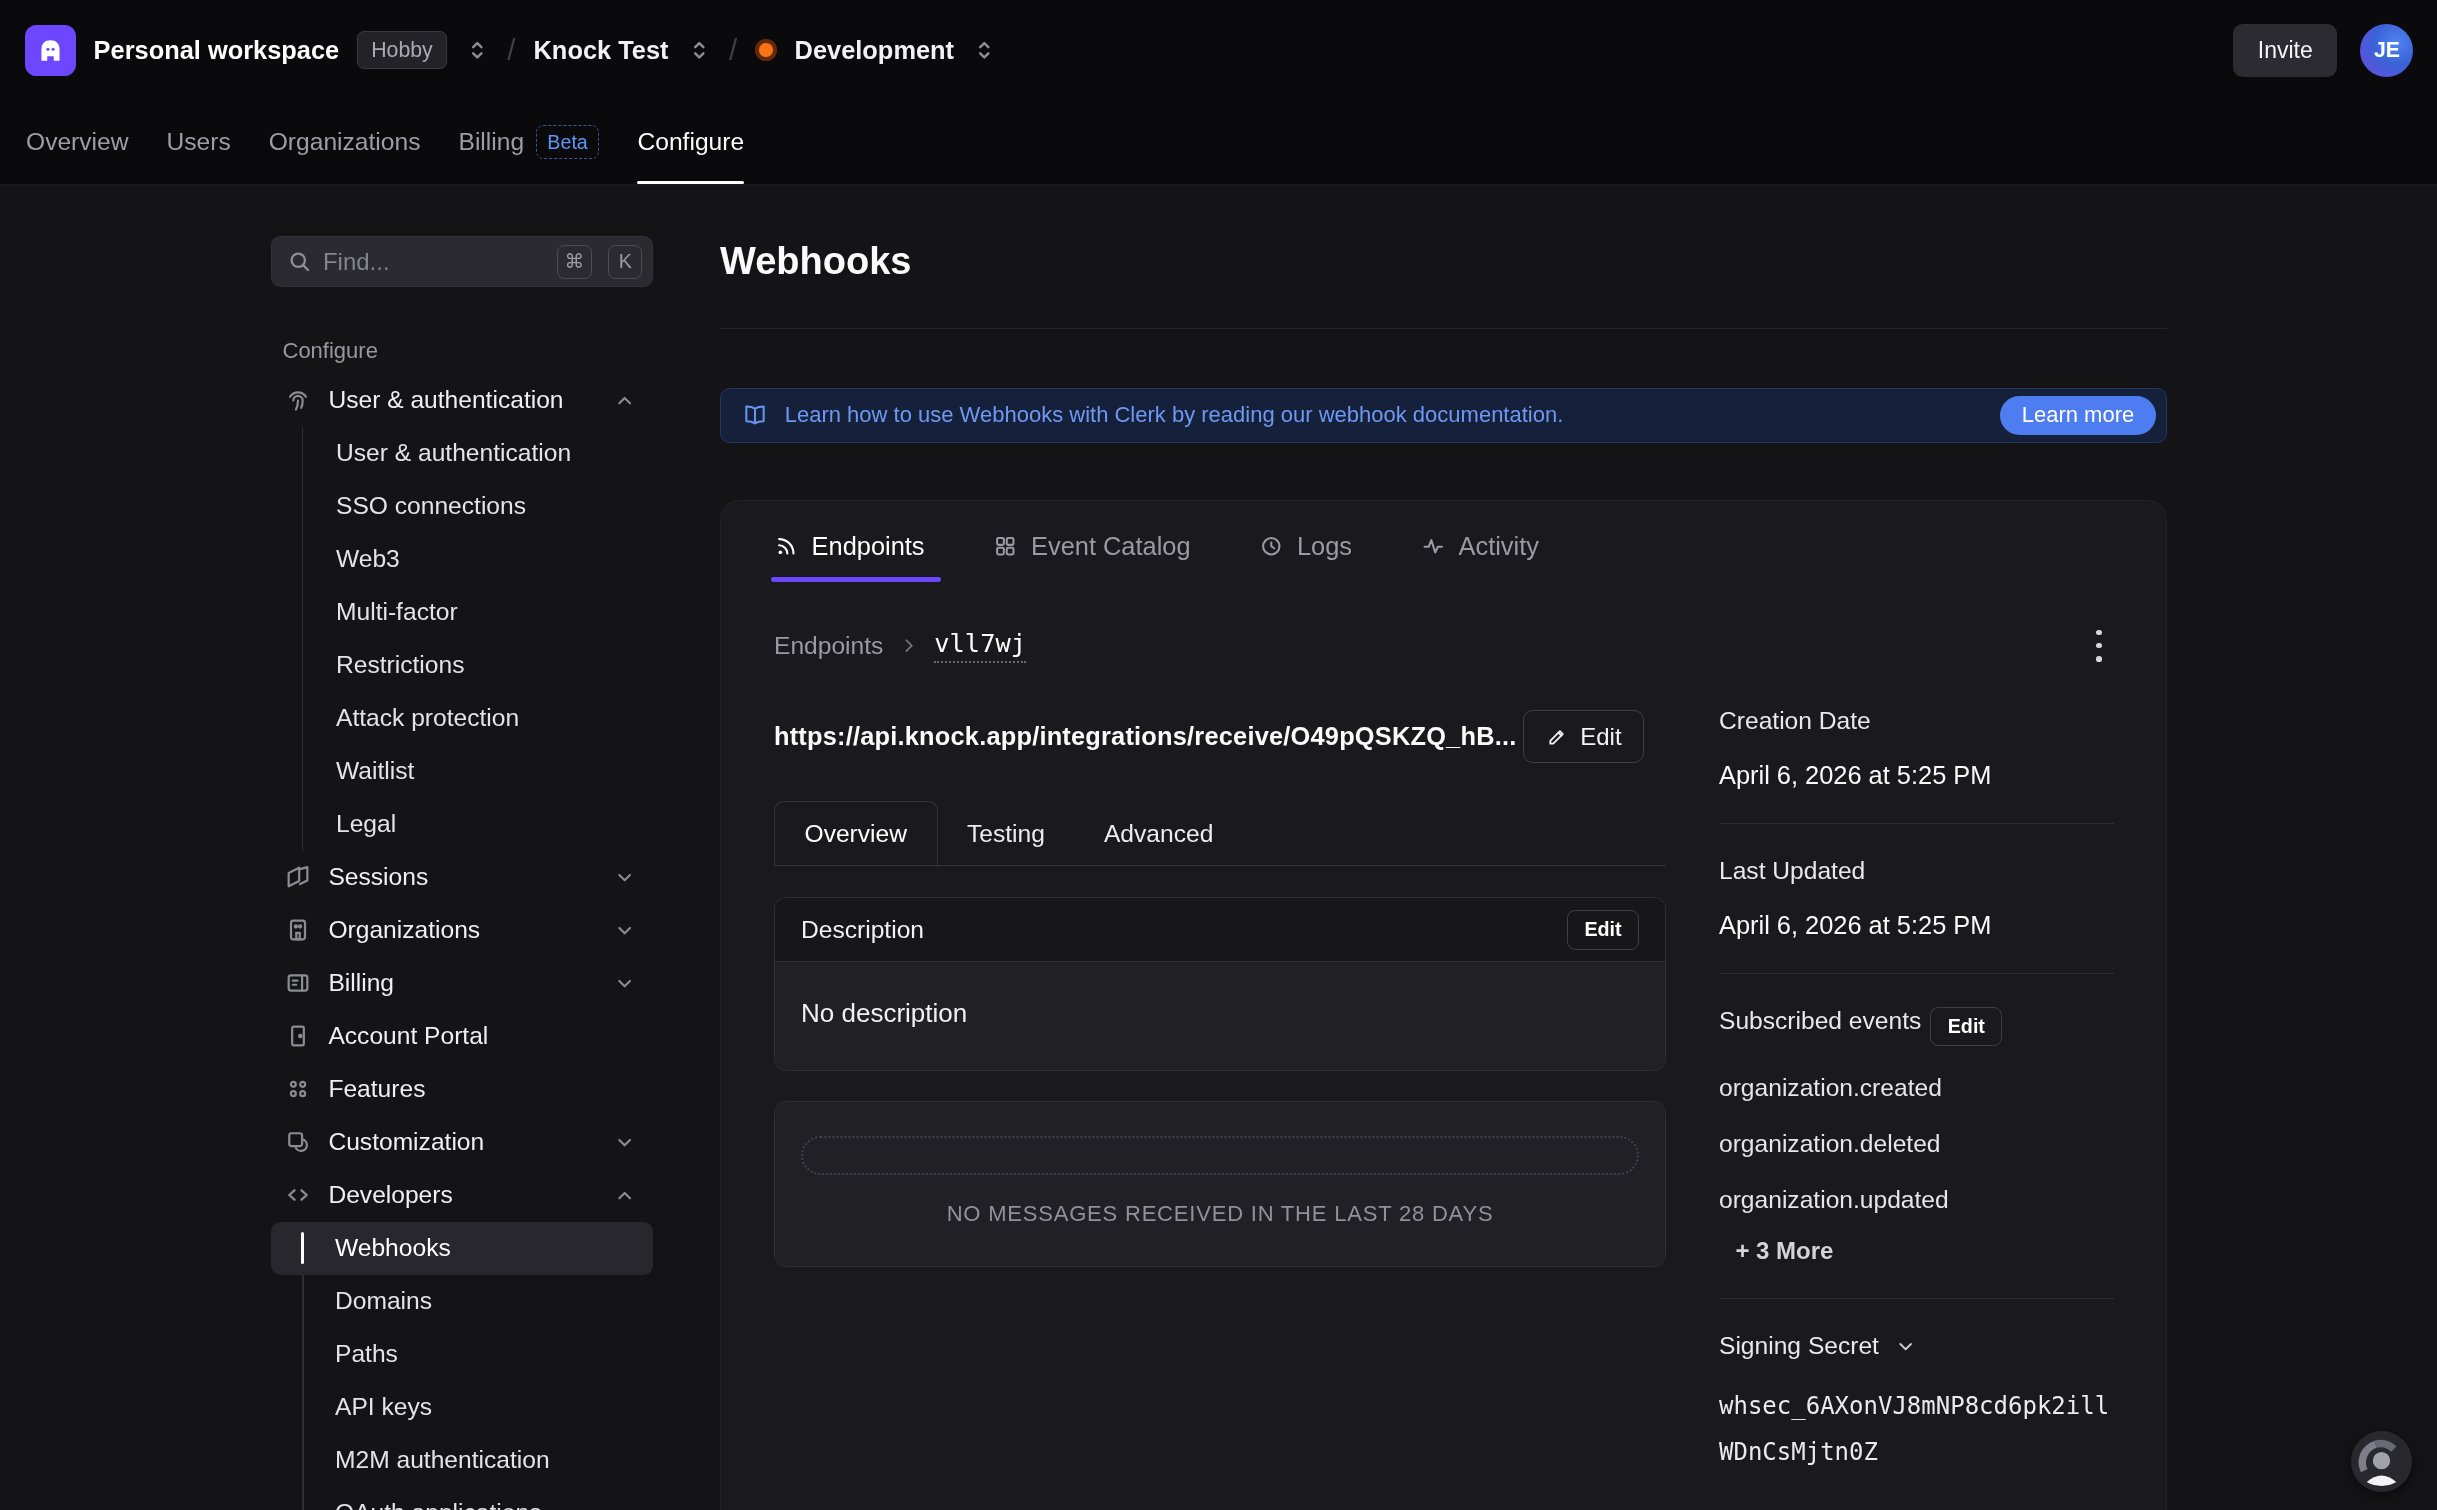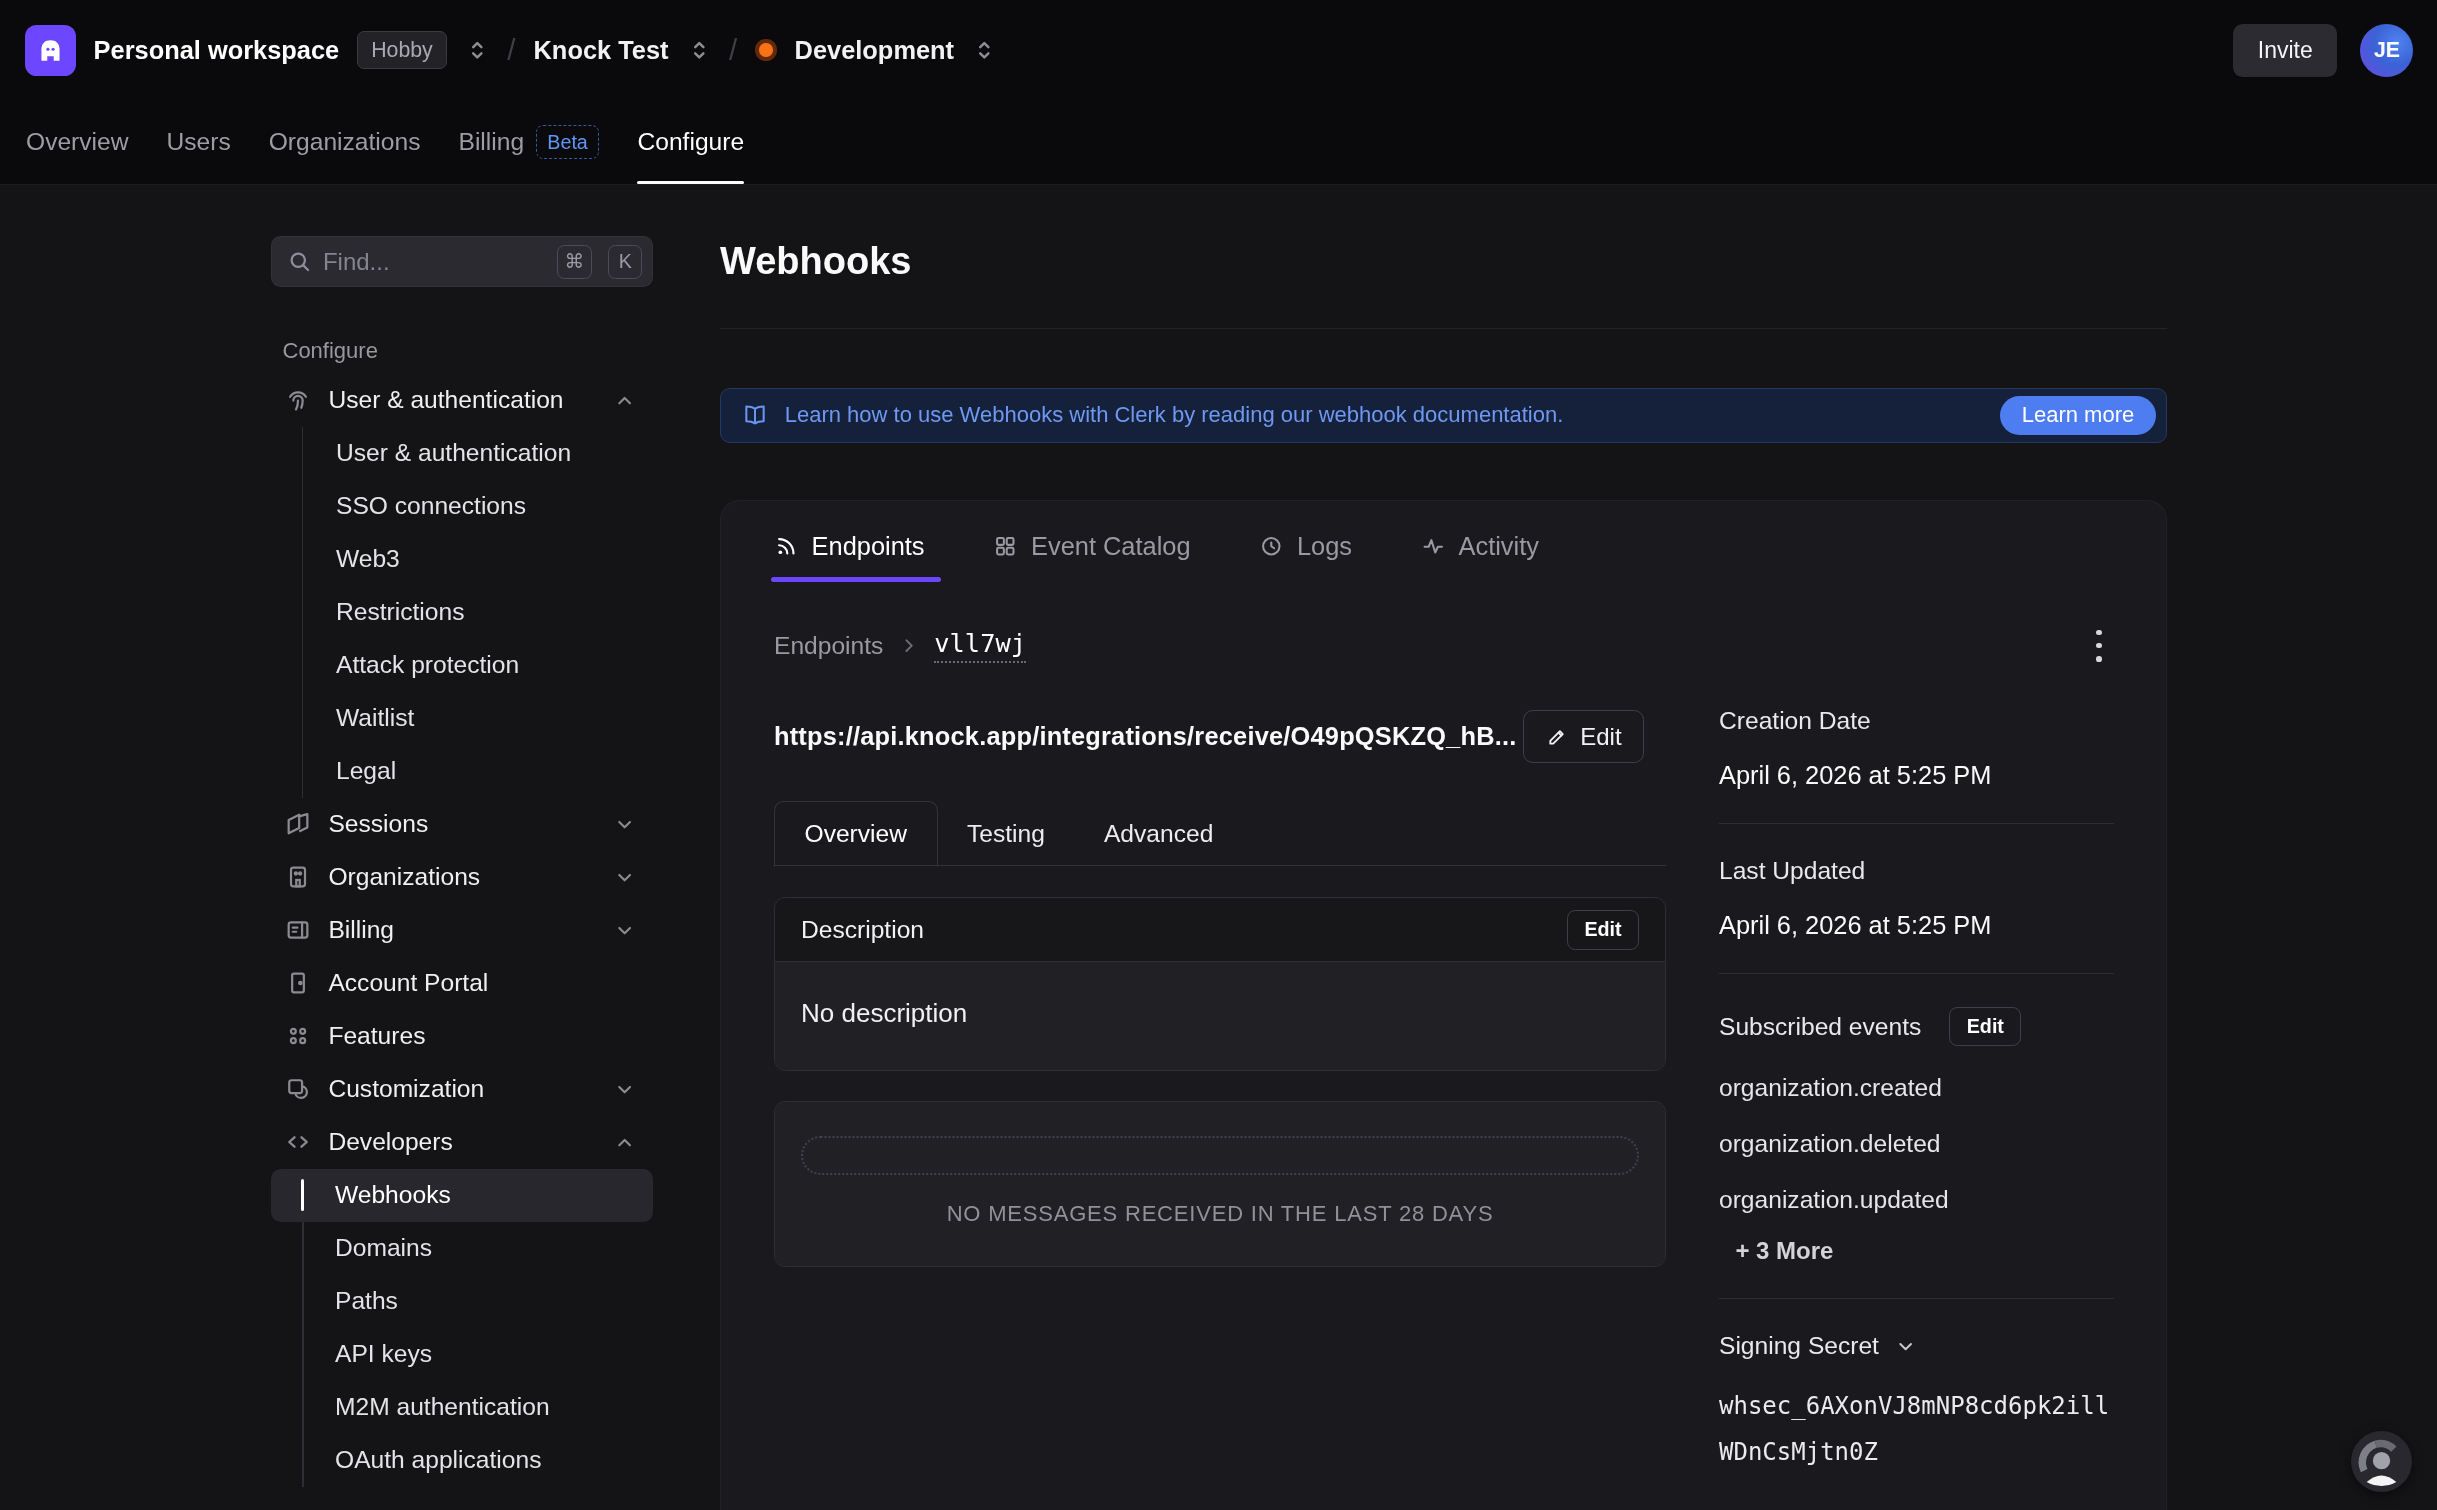--- a/index.html
+++ b/index.html
@@ -204,21 +204,21 @@
   }
   .deliv-empty {
     margin-top:26px; text-align:center; font-size:22px; color:#91919a;
     letter-spacing:0.8px;
   }
 
   
   .meta-label { font-size:24.6px; color:#e9e9ec; font-weight:500; }
   .meta-value { margin-top:26px; font-size:25.4px; color:#fafafa; }
   .meta-div { margin:33px 0; height:0.8px; background:rgba(255,255,255,0.09); }
-  .sub-head { display:flex; align-items:center; gap:28px; }
+  .sub-head { display:flex; align-items:flex-start; gap:9px; }
   .event-item { margin-top:28px; font-size:24.6px; color:#e6e6e9; }
   .event-item:first-of-type { margin-top:29.5px; }
   .more-link { margin:23px 0 0 16.4px; font-size:24px; font-weight:600; color:#d3d3d8; cursor:pointer; }
   .secret-head { display:flex; align-items:center; gap:16.4px; cursor:pointer; }
   .secret-head .meta-label { font-weight:500; }
   .secret-chev { color:#c9c9ce; display:flex; }
   .secret-value {
     margin-top:23px; font-size:24px; line-height:46px; color:#ebebee;
     word-break:break-all; width:394px;
   }
@@ -319,20 +319,21 @@
       <span class="gchev">
         <svg width="21.3" height="21.3" viewBox="0 0 24 24" fill="none" stroke="currentColor" stroke-width="2.4" stroke-linecap="round" stroke-linejoin="round">
             <path d="M6 15l6-6 6 6"></path>
           </svg>
       </span>
     </div>
     <div class="sublist">
       <div class="subitem">User &amp; authentication</div>
       <div class="subitem">SSO connections</div>
       <div class="subitem">Web3</div>
+      <div class="subitem">Multi-factor</div>
       <div class="subitem">Restrictions</div>
       <div class="subitem">Attack protection</div>
       <div class="subitem">Waitlist</div>
       <div class="subitem">Legal</div>
     </div>
 
     <div class="grp">
       <span class="gicon">
         <svg width="28" height="28" viewBox="0 0 24 24" fill="none" stroke="currentColor" stroke-width="1.9" stroke-linejoin="round">
             <path d="M4 8.5l9-4.5v11.5l-9 4.5z"></path>

